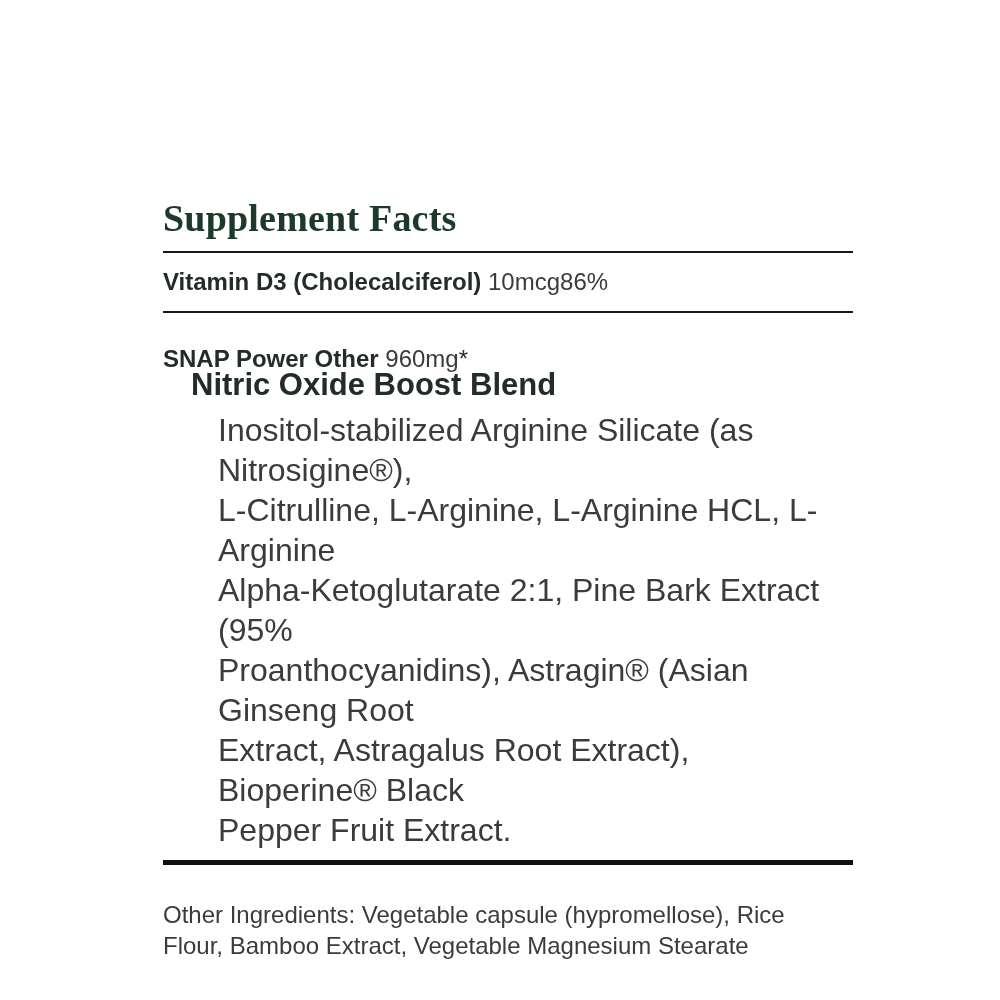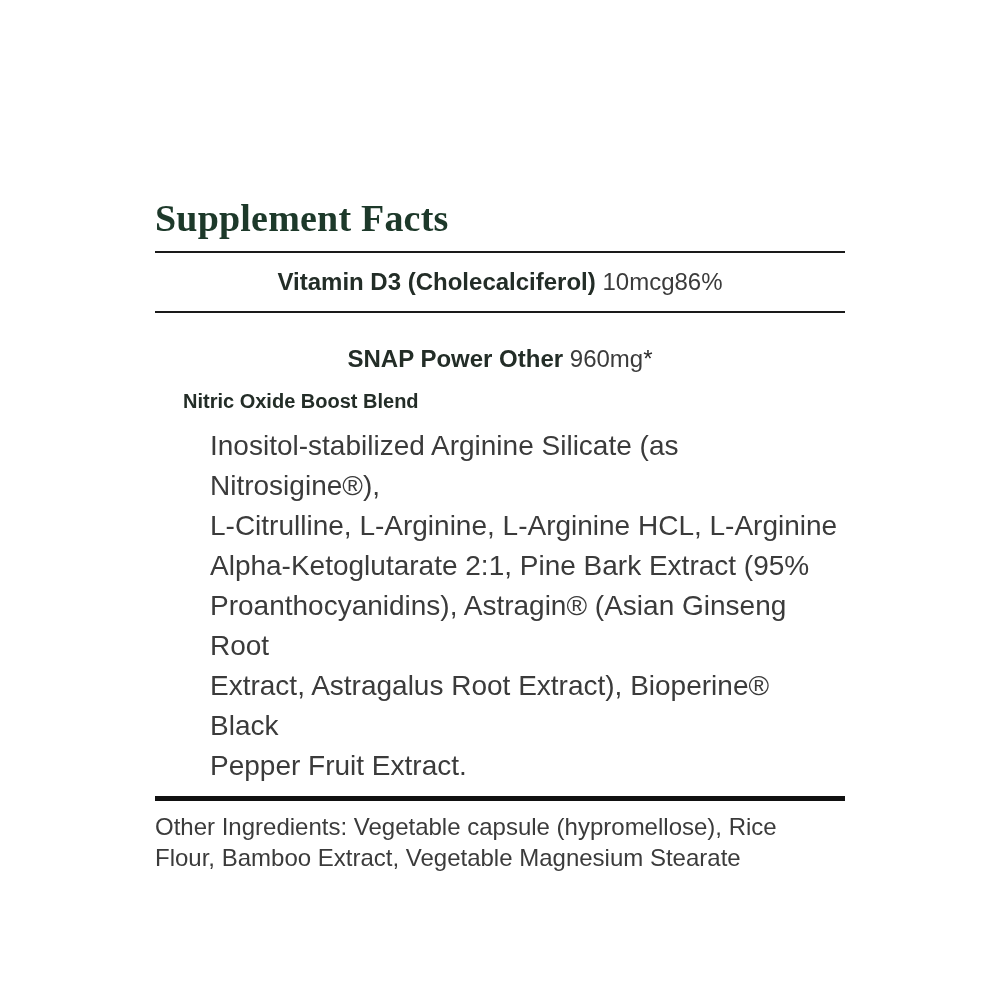--- a/index.html
+++ b/index.html
@@ -6,78 +6,77 @@
   html, body {
     width: 1000px;
     height: 1000px;
     background: #ffffff;
     font-family: "Liberation Sans", sans-serif;
     position: relative;
     overflow: hidden;
   }
   .panel {
     position: absolute;
-    left: 155px;
+    left: 163px;
     top: 198px;
     width: 690px;
   }
   .title {
     font-family: "Liberation Serif", serif;
     font-weight: 700;
     font-size: 38px;
     line-height: 40px;
     color: #1d392a;
     letter-spacing: 0.2px;
   }
   .rule {
     border: none;
     border-top: 2px solid #1a1a1a;
   }
   .rule-top { margin-top: 13px; }
   .rule-mid { margin-top: 16px; }
   .row {
     display: flex;
-    justify-content: center;
+    justify-content: flex-start;
     align-items: flex-start;
     font-size: 24px;
     line-height: 26px;
   }
   .nutrient-row { margin-top: 16px; }
   .blend-row { margin-top: 33px; }
   .bold {
     font-weight: 700;
     color: #232d27;
   }
   .reg {
     font-weight: 400;
     color: #3b3b3b;
   }
   .dv { color: #3b3b3b; }
   .asterisk { color: #2a2a2a; }
   .sub-blend {
-    margin-top: 16px;
     padding-left: 28px;
-    font-size: 20px;
+    font-size: 31px;
     line-height: 26px;
   }
   .ingredients {
     margin-top: 12px;
     padding-left: 55px;
-    font-size: 28px;
+    font-size: 32px;
     line-height: 40px;
     color: #3b3b3b;
     white-space: pre-line;
   }
   .thick-bar {
     margin-top: 10px;
     height: 5px;
     background: #111111;
   }
   .other {
-    margin-top: 10px;
+    margin-top: 34px;
     font-size: 24px;
     line-height: 31px;
     color: #3b3b3b;
     white-space: pre-line;
   }
 </style>
 </head>
 <body>
 
 <div class="panel">

